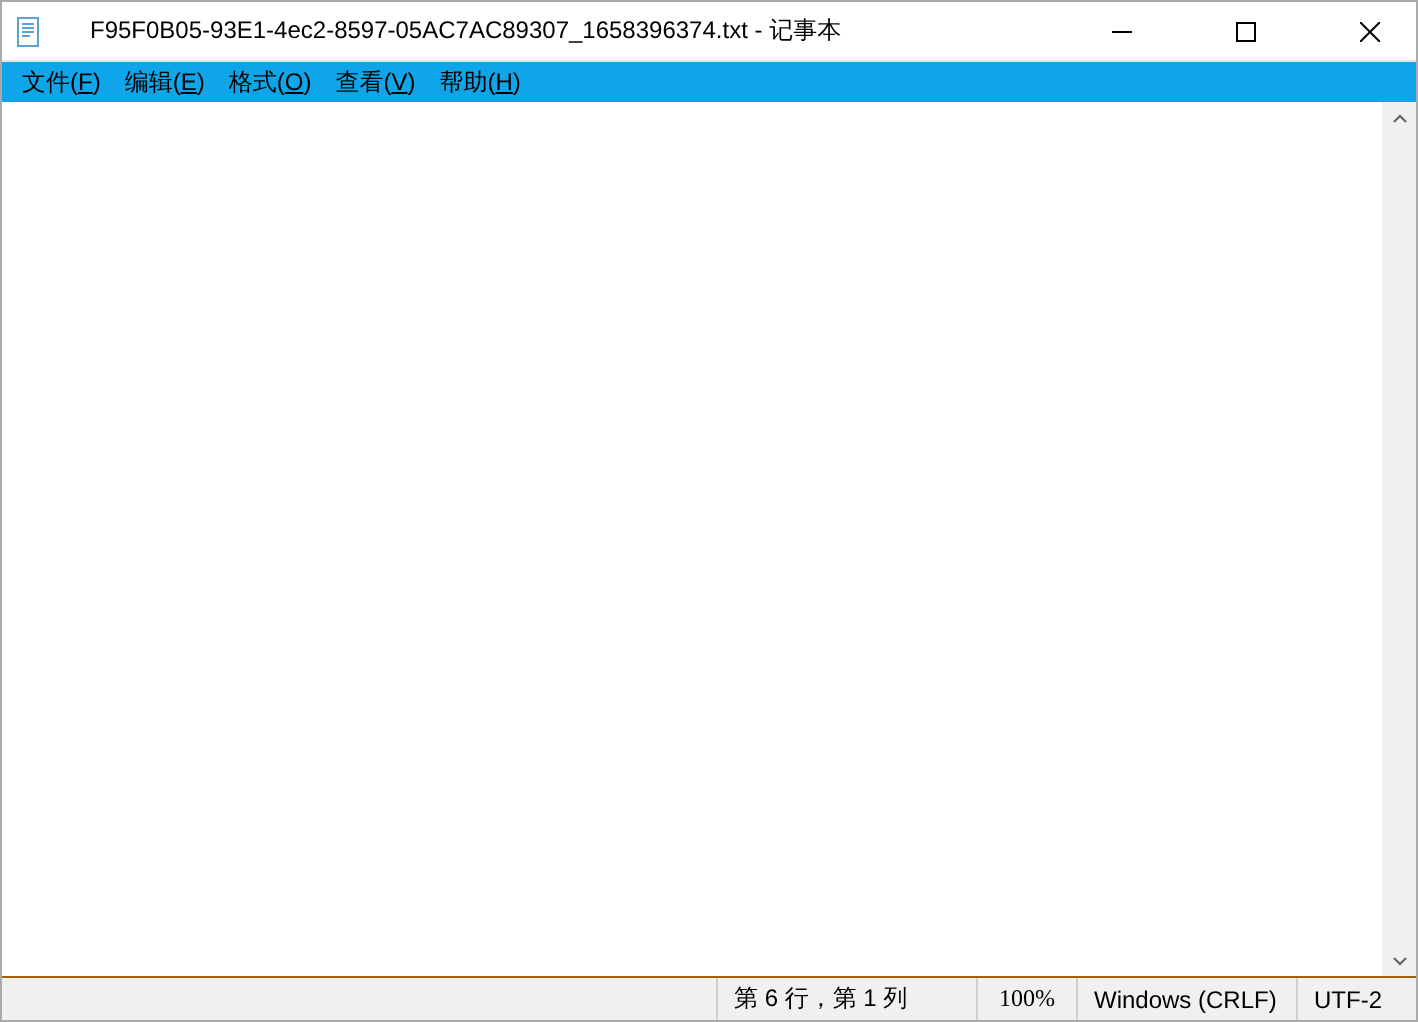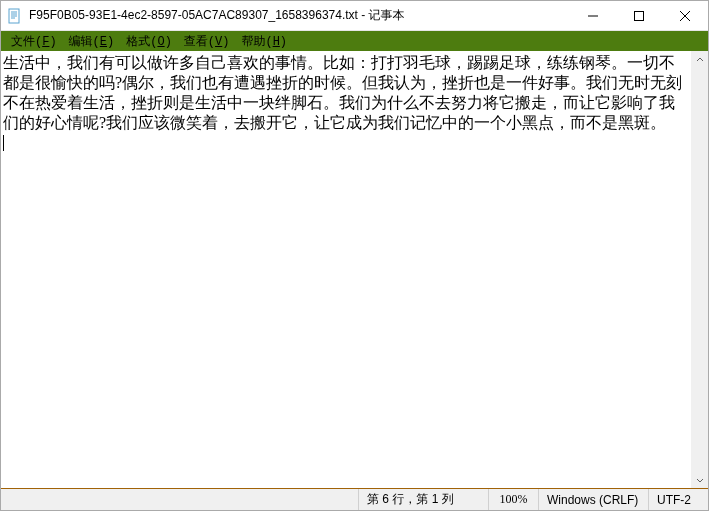--- a/index.html
+++ b/index.html
@@ -1,23 +1,23 @@
 <!DOCTYPE html>
 <html><head>
 <meta charset="utf-8">
 <style>
   * { margin: 0; padding: 0; box-sizing: border-box; }
   html, body { width: 709px; height: 511px; font-family: "Microsoft YaHei", "SimSun", sans-serif; background: #fff; overflow: hidden; }
   .window { display: flex; flex-direction: column; width: 100%; height: 100%; border: 1px solid #aaa; }
-  .titlebar { display: flex; align-items: center; height: 30px; background: #fff; padding: 0 0 0 6px; border-bottom: 1px solid #e5e5e5; }
+  .titlebar { display: flex; align-items: center; height: 30px; background: #fff; padding: 0 0 0 6px; border-bottom: 1px solid #e5e5e5; gap: 16px; }
   .titlebar .icon { width: 16px; height: 16px; margin-right: 6px; display: inline-flex; align-items: center; justify-content: center; }
   .titlebar .title { font-size: 12px; color: #000; flex: 0 1 auto; white-space: nowrap; overflow: hidden; text-overflow: ellipsis; }
   .titlebar .spacer { flex: 1; }
   .winbtn { width: 46px; height: 30px; display: inline-flex; align-items: center; justify-content: center; background: transparent; border: none; }
-  .menubar { display: flex; align-items: center; height: 20px; padding: 0 4px; font-size: 12px; color: #000; background: #4d7c0f; font-family: Liberation Mono, monospace; }
+  .menubar { display: flex; align-items: center; height: 20px; padding: 0 4px; font-size: 12px; color: #000; background: #0ea5e9; }
   .menuitem { padding: 1px 6px; cursor: default; }
   .menuitem .accel { text-decoration: underline; }
   .editor { flex: 1; position: relative; background: #fff; overflow: hidden; }
   .editor-text { position: absolute; left: 2px; right: 18px; top: 2px; font-size: 16px; line-height: 20px; font-family: "SimSun", "NSimSun", serif; white-space: pre-wrap; word-break: break-all; color: #000; }
   .caret { display: inline-block; width: 1px; height: 16px; background: #000; vertical-align: text-bottom; margin-left: 0; animation: blink 1s step-end infinite; }
   @keyframes blink { 50% { opacity: 0; } }
   .vscroll { position: absolute; right: 0; top: 0; bottom: 0; width: 17px; background: #f0f0f0; display: flex; flex-direction: column; }
   .vscroll .arrow { height: 17px; display: flex; align-items: center; justify-content: center; color: #606060; font-size: 10px; }
   .vscroll .track { flex: 1; position: relative; }
   .statusbar { display: flex; align-items: stretch; height: 22px; background: #f0f0f0; border-top: 1px solid #a16207; font-size: 12px; color: #000; }
@@ -66,22 +66,20 @@
 
   <div class="menubar">
     <div class="menuitem"><span>文件</span>(<span class="accel">F</span>)</div>
     <div class="menuitem"><span>编辑</span>(<span class="accel">E</span>)</div>
     <div class="menuitem"><span>格式</span>(<span class="accel">O</span>)</div>
     <div class="menuitem"><span>查看</span>(<span class="accel">V</span>)</div>
     <div class="menuitem"><span>帮助</span>(<span class="accel">H</span>)</div>
   </div>
 
   <div class="editor">
-    <div class="editor-text"><span>生活中，我们有可以做许多自己喜欢的事情。比如：打打羽毛球，踢踢足球，练练钢琴。一切不都是很愉快的吗?偶尔，我们也有遭遇挫折的时候。但我认为，挫折也是一件好事。我们无时无刻不在热爱着生活，挫折则是生活中一块绊脚石。我们为什么不去努力将它搬走，而让它影响了我们的好心情呢?我们应该微笑着，去搬开它，让它成为我们记忆中的一个小黑点，而不是黑斑。
-</span><span class="caret"></span></div>
     <div class="vscroll">
       <div class="arrow">
         <svg width="8" height="8" viewBox="0 0 8 8">
             <polyline points="1,5 4,2 7,5" fill="none" stroke="#606060" stroke-width="1"></polyline>
           </svg>
       </div>
       <div class="track"></div>
       <div class="arrow">
         <svg width="8" height="8" viewBox="0 0 8 8">
             <polyline points="1,3 4,6 7,3" fill="none" stroke="#606060" stroke-width="1"></polyline>

